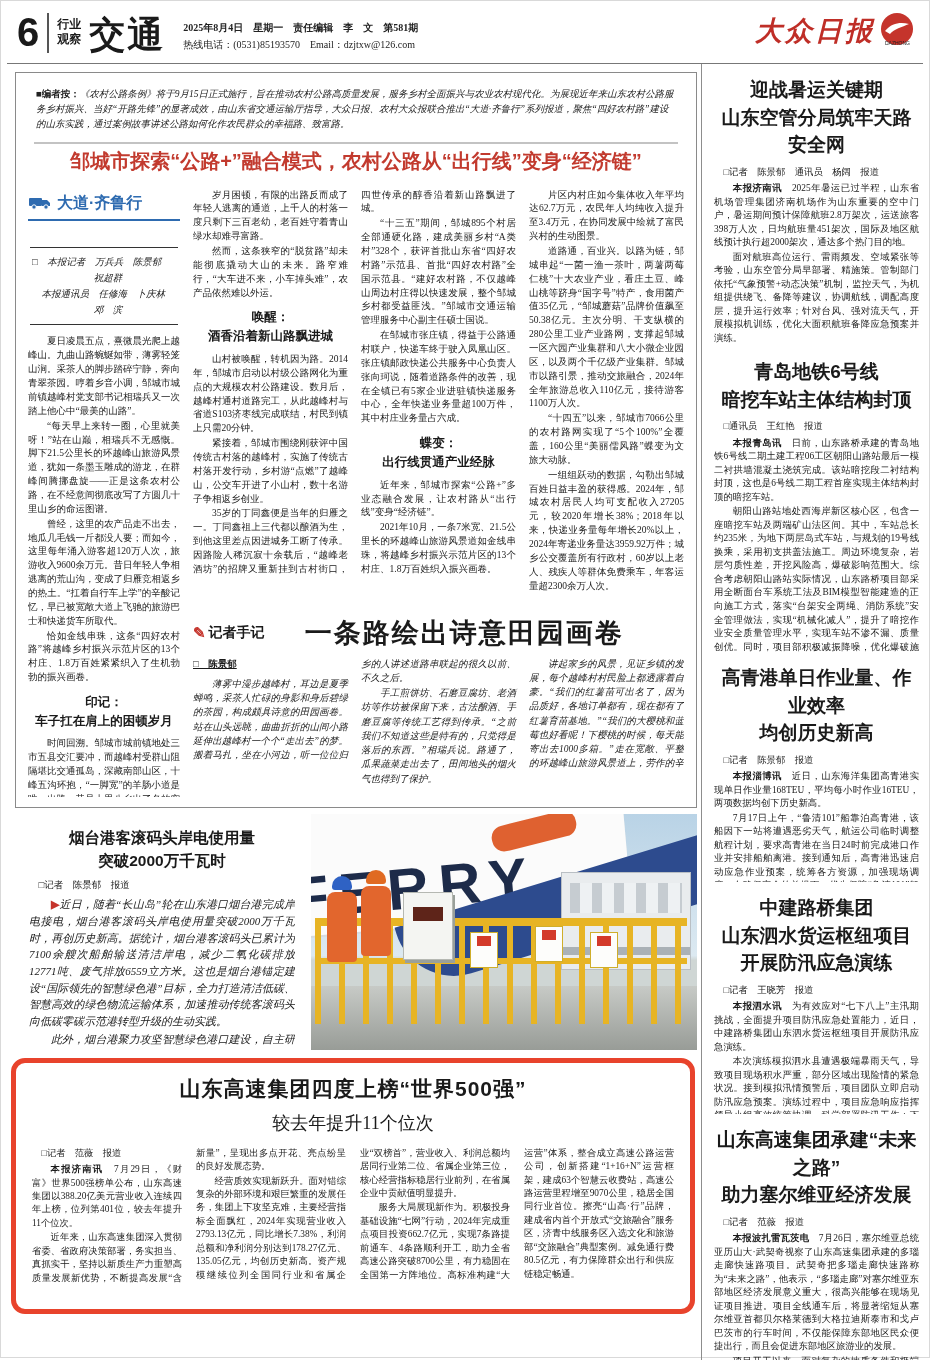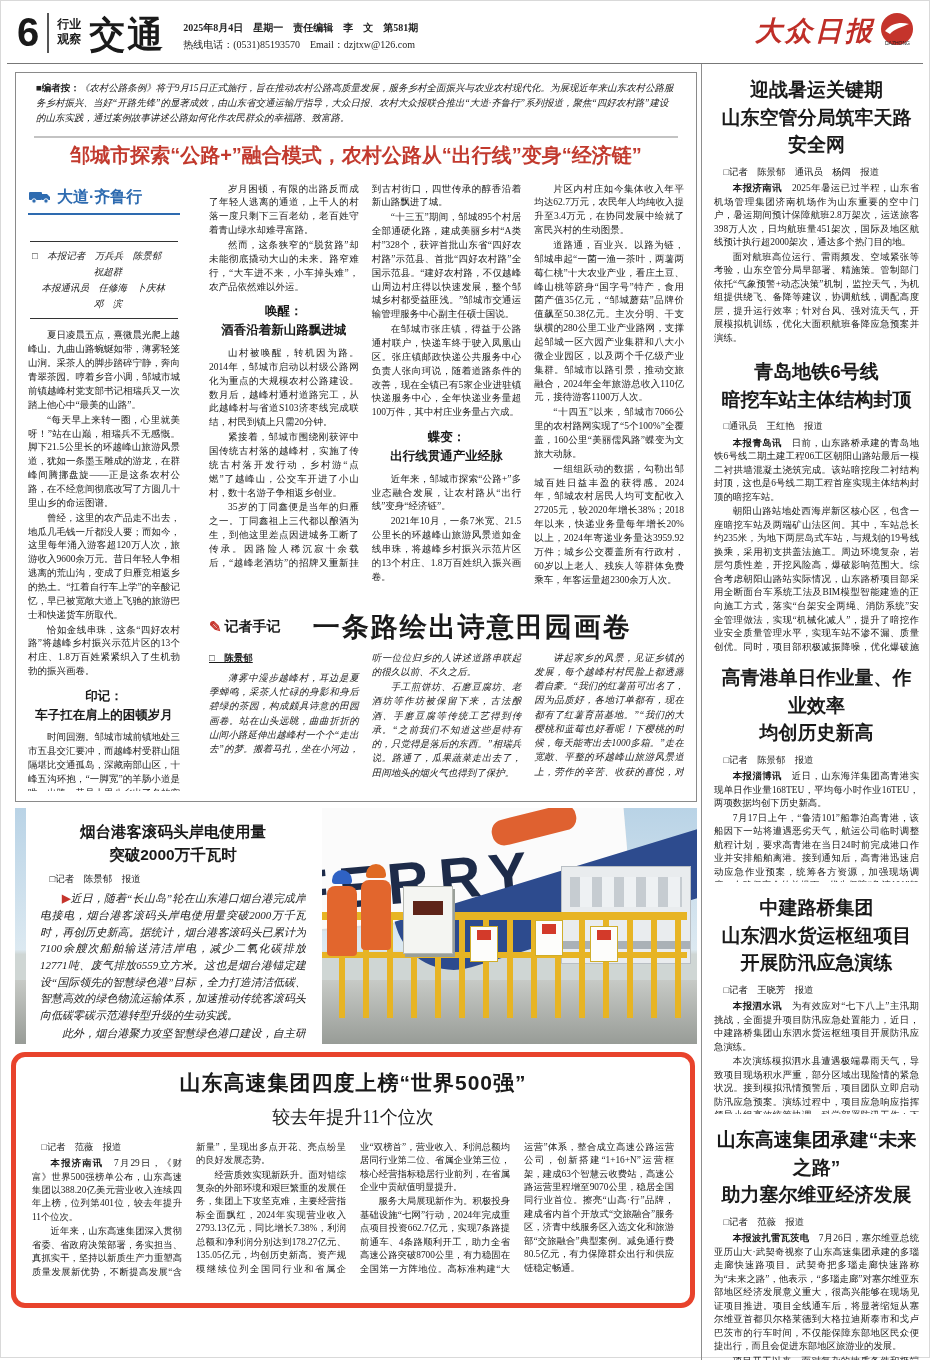--- a/index.html
+++ b/index.html
@@ -18,27 +18,27 @@
   .mast-name{color:#bf2e27;font-size:27px;font-weight:800;font-style:italic;letter-spacing:3px;font-family:"Liberation Serif",serif;}
   .mast-seal{width:32px;height:32px;border-radius:50%;background:#c5342c;margin-left:6px;position:relative;}
   .mast-seal svg{position:absolute;left:3px;top:7px;}
   .mast-sub{position:absolute;bottom:-1px;left:4px;font-size:5px;color:#222;font-family:"Liberation Sans",sans-serif;}
   .hdr-rule{height:1px;background:#777;margin:0 6px;}
   
   .content{display:flex;align-items:stretch;}
   .leftcol{width:700px;box-sizing:border-box;}
   .sidebar{flex:1;border-left:1px solid #8d8d8d;padding:10px 10px 0 12px;box-sizing:border-box;}
   
-  .main-box{margin:8px 4px 6px 14px;border:1px solid #8a8a8a;padding:8px 12px 10px;box-sizing:border-box;}
+  .main-box{margin:8px 4px 6px 14px;border:1px solid #8a8a8a;padding:14px 12px 10px;box-sizing:border-box;}
   .ed-note{font-size:9.5px;line-height:1.6;color:#222;font-style:italic;padding:0 8px;}
   .ed-note b{font-style:normal;}
   .ed-rule{height:2px;background:#c3c3c3;margin:9px 6px 4px;}
   .mh1{font-size:43px;font-weight:900;text-align:center;margin:14px 0 4px;letter-spacing:1px;font-family:"Liberation Sans",sans-serif;}
   .mh2{font-size:20px;font-weight:700;text-align:center;color:#c23a2e;margin:2px 0 14px;font-family:"Liberation Sans",sans-serif;}
-  .art-flex{display:flex;gap:29px;}
+  .art-flex{display:flex;gap:13px;}
   .col1{width:152px;flex:none;height:608px;overflow:hidden;font-size:9.5px;line-height:1.46;text-align:justify;}
   .badge{color:#2e6bb0;font-weight:800;font-size:16px;border-bottom:2px solid #2e6bb0;padding:2px 0 5px;display:flex;align-items:center;gap:5px;font-family:"Liberation Sans",sans-serif;}
   .rep-box{border-top:1px solid #333;border-bottom:1px solid #333;margin:26px 2px 10px;padding:6px 2px;font-size:9.5px;line-height:1.7;font-style:italic;}
   .colrest{flex:1;min-width:0;}
   .cols3{column-count:3;column-gap:13px;height:414px;overflow:hidden;font-size:9.5px;line-height:1.46;text-align:justify;}
   .col1 p,.cols3 p,.cols4 p,.sb-body p,.notes-cols p,.inset-body p{margin:0 0 1px;text-indent:2em;}
   h4.col-head{white-space:pre-line;text-align:center;font-size:12.5px;font-weight:800;margin:8px 0 7px;line-height:1.5;font-family:"Liberation Sans",sans-serif;}
   
   .notes{margin-top:12px;border-top:0;}
   .notes-head{display:flex;align-items:center;margin-bottom:6px;}
@@ -61,21 +61,21 @@
   .fence:before{content:"";position:absolute;left:0;top:0;width:100%;height:8px;background:#e7b424;}
   .fence:after{content:"";position:absolute;left:0;top:40px;width:100%;height:6px;background:#e7b424;}
   .sign{position:absolute;width:26px;height:34px;background:#fdfdfb;border:1px solid #cfae2a;}
   .sign i{display:block;margin:3px auto 0;width:14px;height:10px;background:#d33a2a;}
   .wbox{position:absolute;left:388px;top:78px;width:48px;height:66px;background:#f4f5f2;border:1px solid #b5b8b2;box-shadow:2px 3px 0 #9aa09a;}
   .wbox i{display:block;margin:14px auto 0;width:30px;height:14px;background:#5e2419;}
   .worker{position:absolute;width:34px;height:96px;}
   .worker .helmet{width:20px;height:14px;border-radius:10px 10px 3px 3px;margin:0 auto;}
   .worker .body{width:30px;height:70px;background:#e2662d;border-radius:8px 8px 4px 4px;margin:2px auto 0;}
   
-  .inset{position:absolute;left:11px;top:0;width:296px;height:100%;background:#fff;padding:10px 16px 0 14px;box-sizing:border-box;}
+  .inset{position:absolute;left:0;top:0;width:296px;height:100%;background:#fff;padding:10px 16px 0 14px;box-sizing:border-box;}
   .inset h3{font-size:15.5px;font-weight:800;text-align:center;margin:2px 0 7px;line-height:1.5;white-space:pre-line;font-family:"Liberation Sans",sans-serif;}
   .inset .byline{font-size:9.5px;margin:0 0 4px;text-indent:1em;}
   .inset-body{font-size:11px;line-height:1.52;font-style:italic;text-align:justify;height:158px;overflow:hidden;}
   .lead-red{color:#c5342c;font-weight:700;font-style:normal;}
   
   .featured{margin:2px 6px 0 10px;border:5px solid #e8432c;border-radius:14px;padding:8px 16px 10px;box-sizing:border-box;height:256px;overflow:hidden;}
   .featured h2{font-size:21px;font-weight:900;text-align:center;margin:4px 0 8px;letter-spacing:1px;font-family:"Liberation Sans",sans-serif;}
   .featured .fsub{font-size:18px;text-align:center;margin:0 0 12px;font-weight:400;}
   .cols4{column-count:4;column-gap:14px;font-size:9.3px;line-height:1.45;text-align:justify;height:148px;overflow:hidden;}
   .cols4 p.byline,.sb-body p.byline{text-indent:1em;margin-bottom:3px;}

